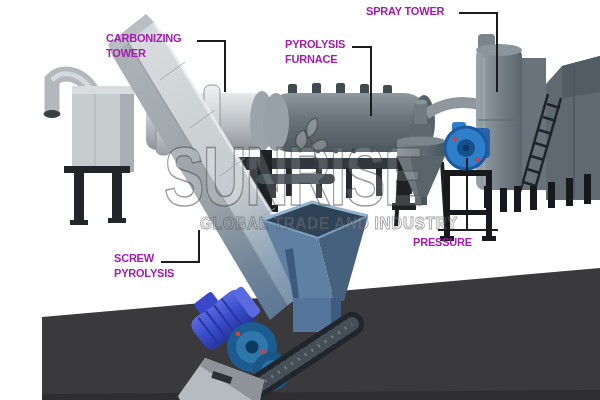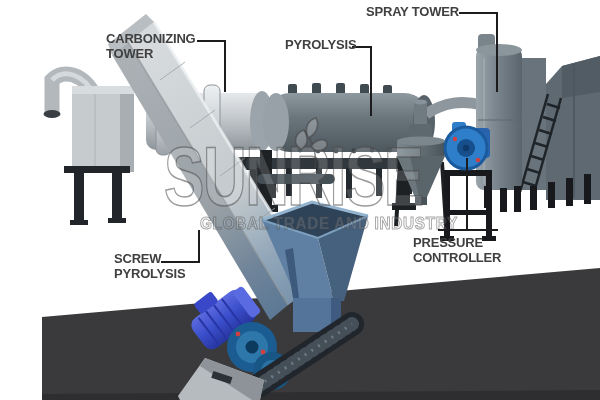--- a/index.html
+++ b/index.html
@@ -2,21 +2,21 @@
 <html><head>
 <meta charset="utf-8">
 <style>
   html,body{margin:0;padding:0;background:#e9e9e9;}
   #stage{
     position:relative;width:600px;height:400px;background:#ffffff;
     overflow:hidden;font-family:"Liberation Sans",sans-serif;
   }
   #stage svg{position:absolute;left:0;top:0;}
   .label{
-    position:absolute;color:#404040;font-weight:bold;font-size:13px;
+    position:absolute;color:#a21caf;font-weight:bold;font-size:11px;
     line-height:15px;letter-spacing:-0.2px;white-space:nowrap;
   }
   .label span{display:block;}
   .wm-brand{
     position:absolute;left:148px;top:134px;margin:0;
     font-weight:800;font-size:84px;line-height:1;letter-spacing:-2px;
     transform:scaleX(.72);transform-origin:left top;
     color:rgba(255,255,255,.16);
     -webkit-text-stroke:1.6px rgba(75,75,75,.55);
   }
@@ -307,26 +307,26 @@
       <path d="M438,230 L498,230 M467,230 L467,158"></path>
     </g>
   </svg>
 
   <div class="label" style="left:106px;top:31px">
     <span>CARBONIZING</span>
     <span>TOWER</span>
   </div>
   <div class="label" style="left:285px;top:37px">
     <span>PYROLYSIS</span>
+    <span>FURNACE</span>
   </div>
   <div class="label" style="left:366px;top:4px">
     <span>SPRAY TOWER</span>
   </div>
   <div class="label" style="left:114px;top:251px">
     <span>SCREW</span>
     <span>PYROLYSIS</span>
   </div>
   <div class="label" style="left:413px;top:235px">
     <span>PRESSURE</span>
-    <span>CONTROLLER</span>
   </div>
 
 </div>
 
 </body></html>

